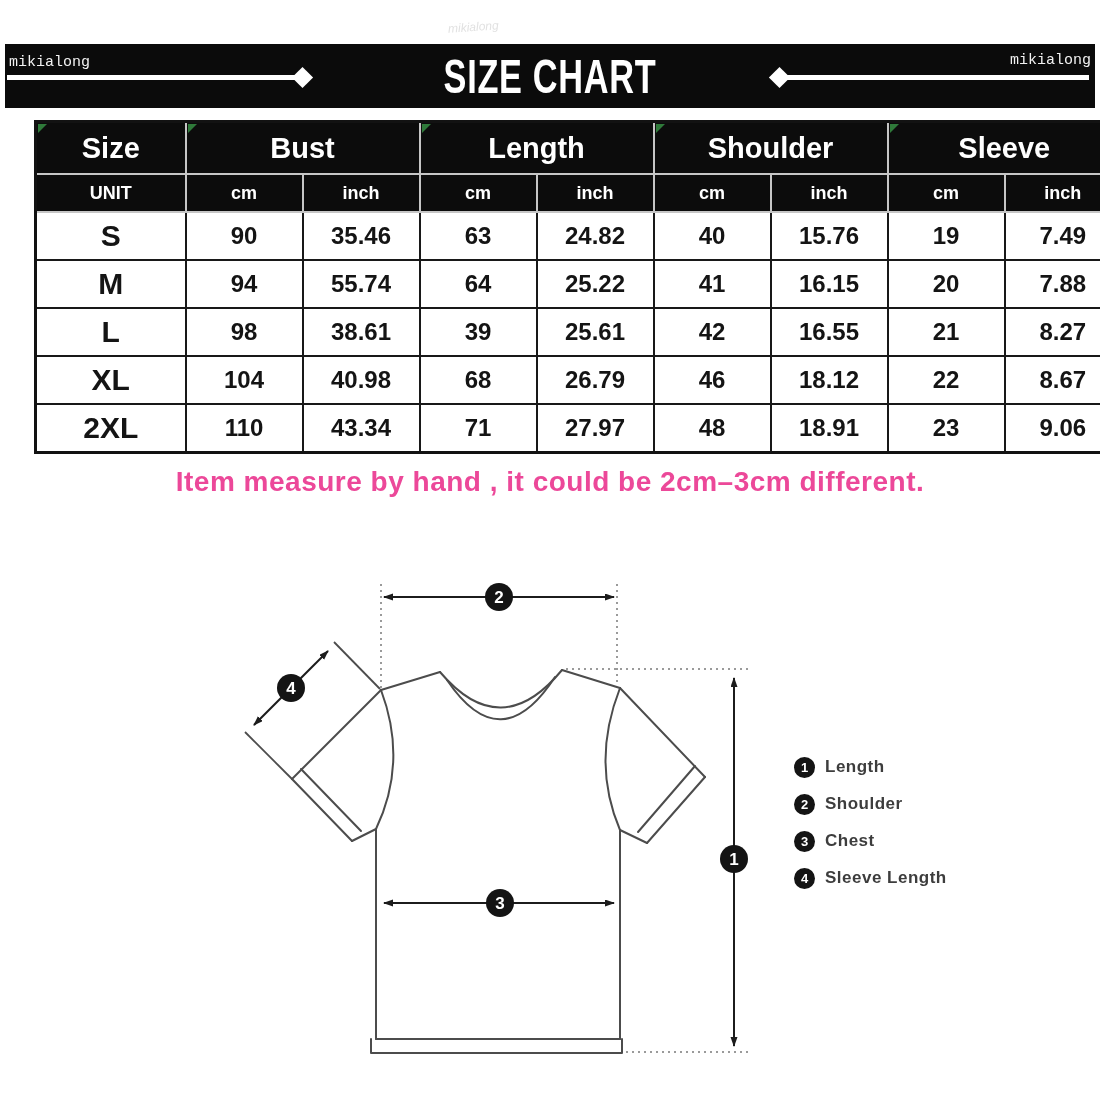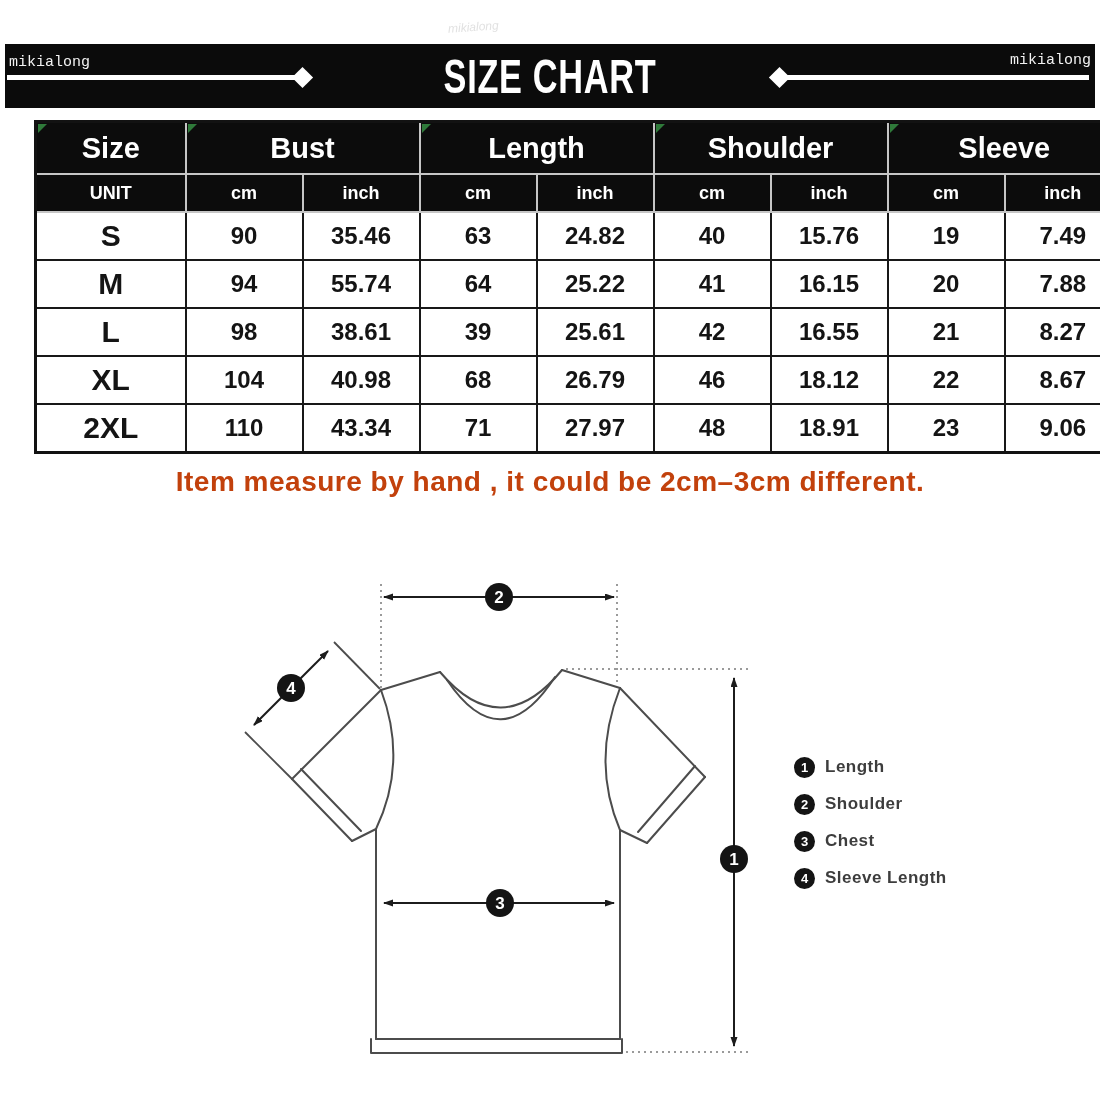--- a/index.html
+++ b/index.html
@@ -30,21 +30,21 @@
   .size-table thead td{background:#0c0c0c;color:#ffffff;font-weight:bold;border:2px solid #c6c6c6;}
   .size-table td.grp{font-size:29px;height:50px;position:relative;}
   .size-table td.unit{font-size:18px;height:36px;}
   .size-table td.grp::before{content:"";position:absolute;left:1px;top:1px;width:0;height:0;
         border-style:solid;border-width:9px 9px 0 0;border-color:#2f7a3a transparent transparent transparent;}
   .size-table tbody td{background:#ffffff;color:#141414;font-weight:bold;font-size:24px;height:46px;
                        border:2px solid #181818;}
 
   
   .note{position:absolute;left:0;right:0;top:466px;text-align:center;
-        font-size:28px;font-weight:bold;letter-spacing:.5px;color:#c2410c;}
+        font-size:28px;font-weight:bold;letter-spacing:.5px;color:#ec4899;}
 
   
   svg.diagram{position:absolute;left:0;top:0;width:1100px;height:1100px;}
   .legend{position:absolute;left:794px;top:756px;}
   .legend-item{display:flex;align-items:center;height:22px;margin-bottom:15px;}
   .legend-num{width:21px;height:21px;border-radius:50%;background:#141414;color:#fff;
               display:flex;align-items:center;justify-content:center;
               font-size:13px;font-weight:bold;margin-right:10px;}
   .legend-label{font-size:17px;font-weight:bold;color:#3d3d3d;letter-spacing:.5px;}
 </style>

